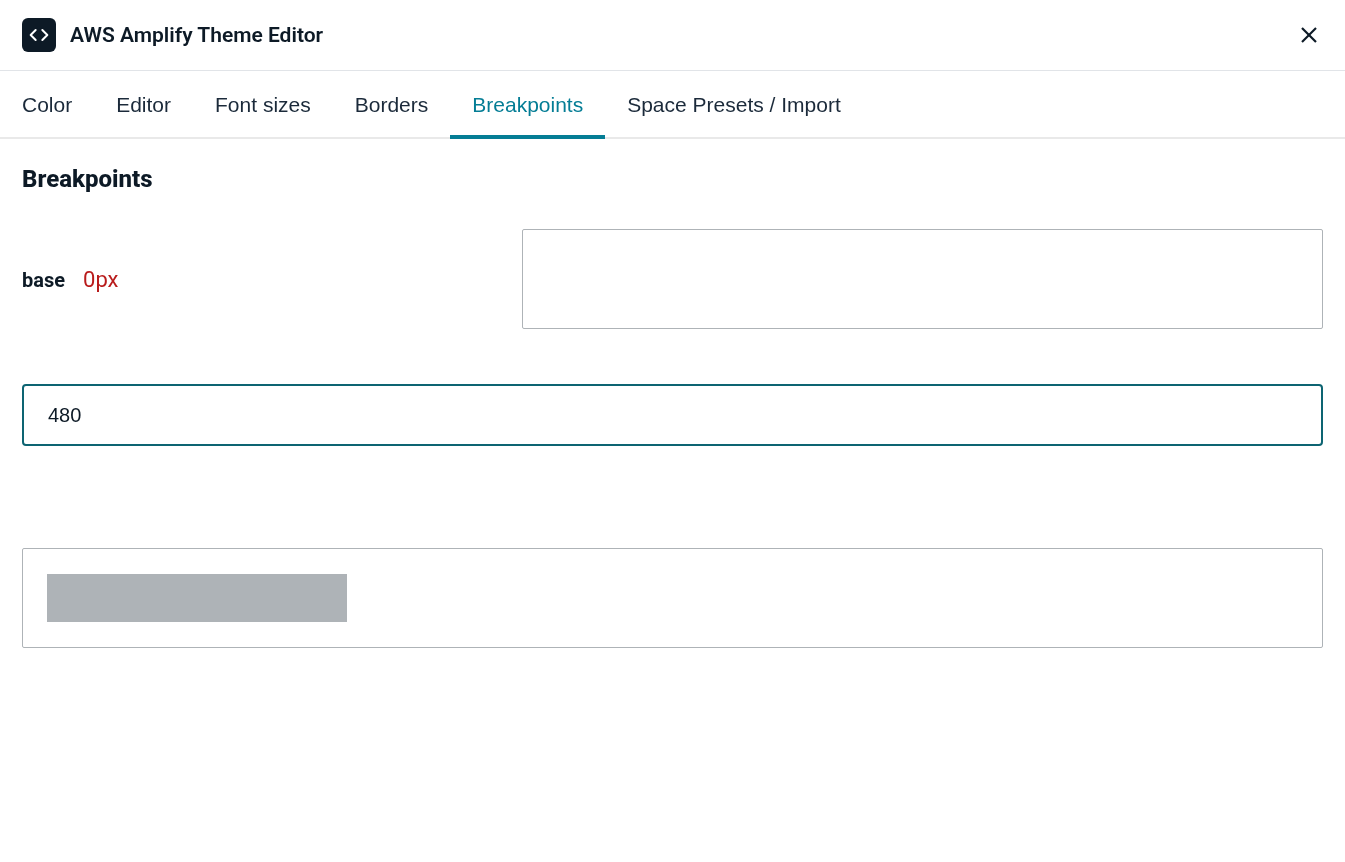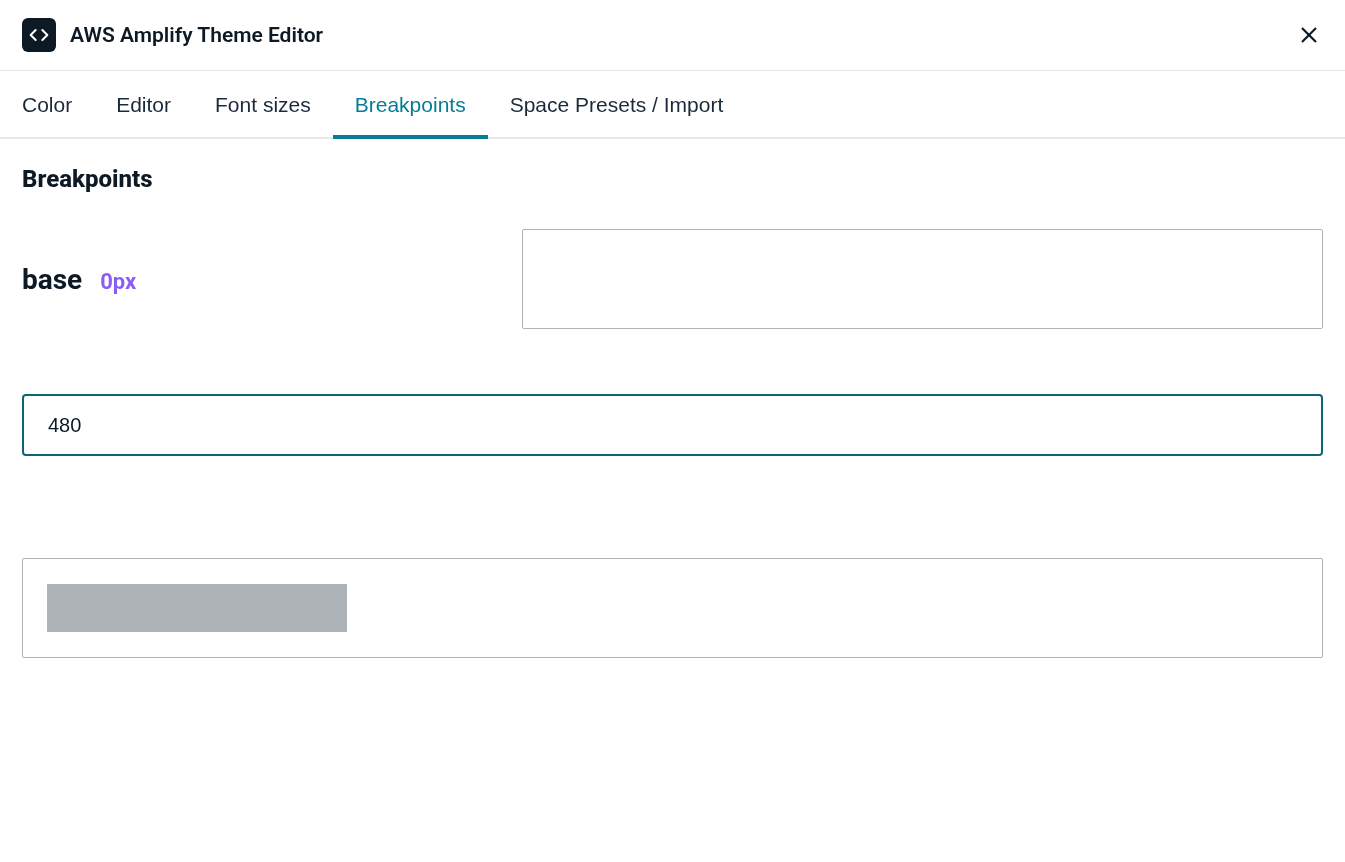--- a/index.html
+++ b/index.html
@@ -85,28 +85,28 @@
     margin-bottom: 20px;
   }
   .row-labels {
     display: flex;
     align-items: baseline;
     gap: 18px;
     width: 500px;
     flex-shrink: 0;
   }
   .bp-name {
-    font-size: 28px;
+    font-size: 20px;
     font-weight: 700;
     color: #0d1a26;
   }
   .bp-value {
     font-size: 22px;
-    font-weight: 700;
-    color: #8b5cf6;
+    font-weight: 400;
+    color: #b91c1c;
   }
   .preview-box {
     flex: 1;
     height: 100px;
     border: 1px solid #aeb3b7;
     border-radius: 2px;
     display: flex;
     align-items: center;
     padding-left: 24px;
   }
@@ -114,21 +114,21 @@
     height: 48px;
     background: #aeb3b7;
   }
   .edit-input {
     width: 100%;
     height: 62px;
     border: 2px solid #0d6472;
     border-radius: 4px;
     font-size: 20px;
     padding: 0 24px;
-    margin-top: 15px;
+    margin-top: 5px;
     margin-bottom: 52px;
     outline: none;
     color: #0d1a26;
   }
   .block { margin-bottom: 50px; }
 </style>
 </head>
 <body>
 
 <div class="header">
@@ -146,20 +146,21 @@
       <line x1="5" y1="5" x2="19" y2="19"></line>
       <line x1="19" y1="5" x2="5" y2="19"></line>
     </svg>
   </button>
 </div>
 
 <div class="tabs" id="tabs-container">
     <button class="tab">Color</button>
     <button class="tab">Editor</button>
     <button class="tab">Font sizes</button>
+    <button class="tab">Borders</button>
     <button class="tab active">Breakpoints</button>
     <button class="tab">Space Presets / Import</button>
   </div>
 
 <div class="content">
   <div class="section-title">Breakpoints</div>
   <div id="bp-list">
       <div class="block">
         <div class="row">
           <div class="row-labels">

